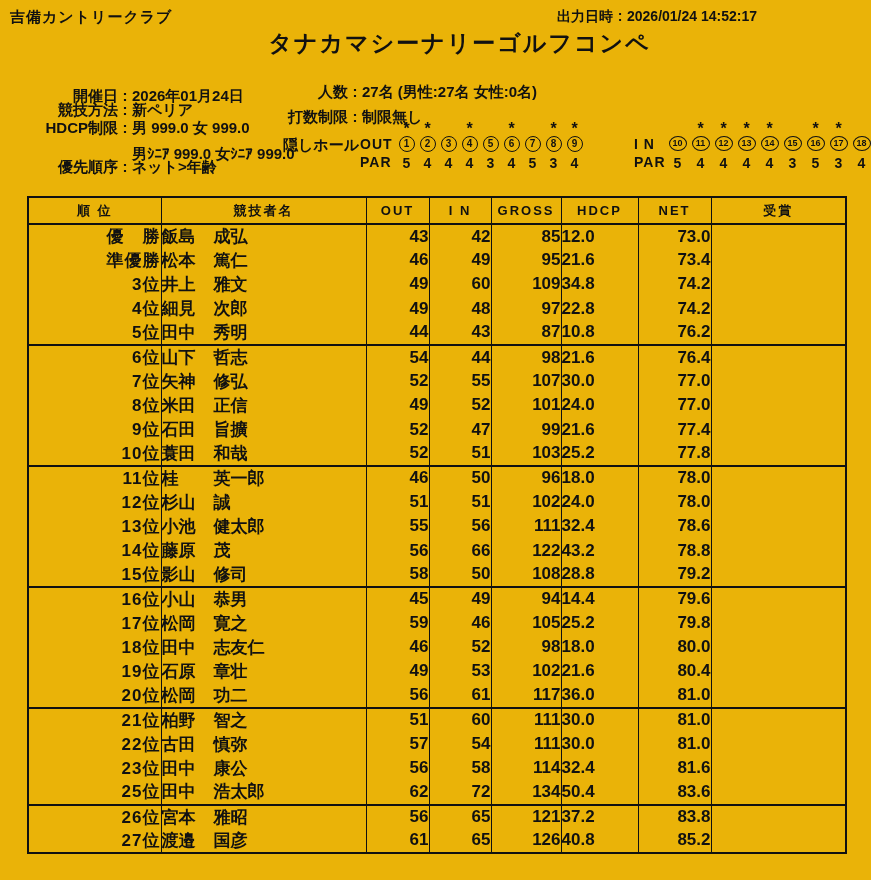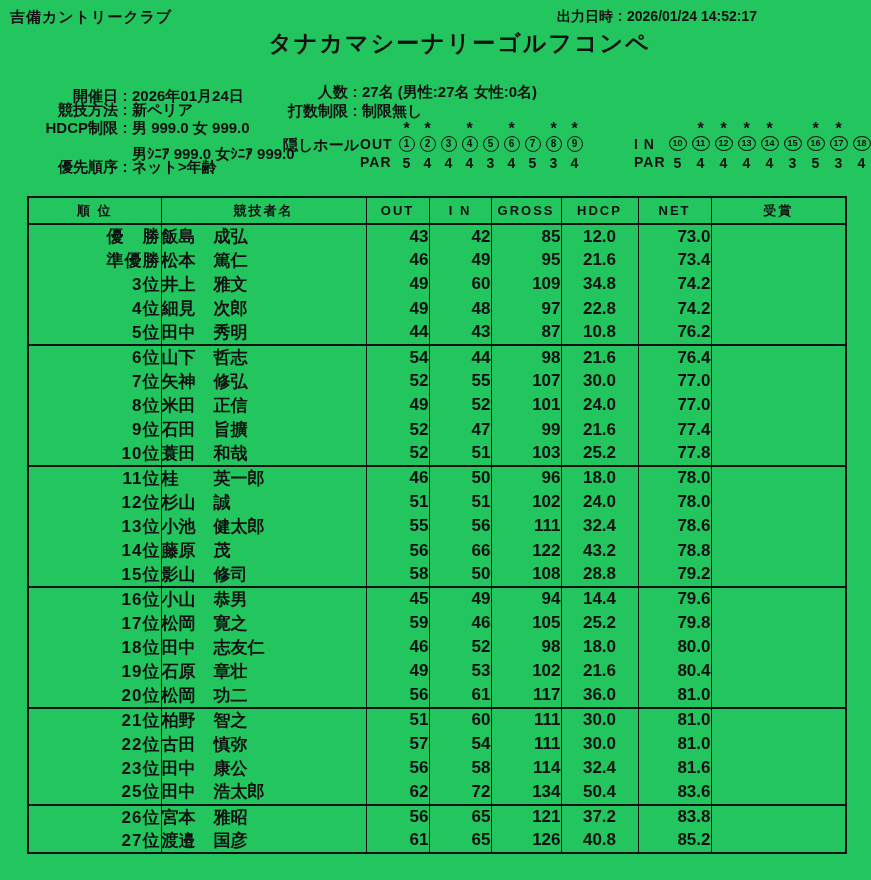--- a/index.html
+++ b/index.html
@@ -1,18 +1,18 @@
 <!DOCTYPE html>
 <html><head>
 <meta charset="utf-8">
 <style>
   * { margin:0; padding:0; box-sizing:border-box; }
   html,body { background:#fff; }
   body { font-family:"Liberation Sans","DejaVu Sans",sans-serif; color:#111; }
-  .page { position:relative; width:871px; height:880px; background:#22c55e; overflow:hidden; }
+  .page { position:relative; width:871px; height:880px; background:#eab308; overflow:hidden; }
 
   
   .club-name { position:absolute; left:10px; top:8px; font-size:15px; font-weight:700; letter-spacing:1px; }
   .print-datetime { position:absolute; left:557px; top:8px; font-size:14px; font-weight:700; }
   .print-datetime .ival { font-weight:600; }
   .doc-title { position:absolute; left:0; top:28px; width:100%; text-align:center; font-size:23px; font-weight:700; letter-spacing:2px;padding-left:48px; }
 
   
   .iline { position:absolute; font-size:15px; font-weight:700; white-space:nowrap; display:flex; }
   .ilabel { display:inline-block; text-align:right; }
@@ -45,21 +45,21 @@
   table.results td { height:24.2px; font-size:17px; font-weight:600; border-left:1px solid #111;
                      white-space:nowrap; overflow:hidden; padding:0; }
   table.results td:first-child { border-left:none; }
   tr.group-end td { border-bottom:2px solid #111; }
   td.c-rank  { text-align:right; padding-right:3px; letter-spacing:1px; }
   td.c-name  { text-align:left; padding-left:4px; }
   td.c-name .family { display:inline-block; min-width:52px; }
   td.c-out   { text-align:right; padding-right:7px; }
   td.c-in    { text-align:right; padding-right:11px; }
   td.c-gross { text-align:right; padding-right:10px;margin-left:24px; }
-  td.c-hdcp  { text-align:center; padding-right:6px; }
+  td.c-hdcp  { text-align:left; padding-right:6px; }
   td.c-net   { text-align:right; padding-right:10px; }
   td.c-award { text-align:left; }
 </style>
 </head>
 <body>
 
 <div class="page">
 
   <div class="club-name">吉備カントリークラブ</div>
   <div class="print-datetime">
@@ -75,21 +75,21 @@
   <div class="iline" style="left:268px; top:83px;">
     <span class="ilabel w80">人数</span>
       <span class="icolon">:</span>
       <span class="ival">27名 (男性:27名 女性:0名)</span>
   </div>
   <div class="iline" style="left:8px; top:101px;">
     <span class="ilabel w110">競技方法</span>
       <span class="icolon">:</span>
       <span class="ival">新ペリア</span>
   </div>
-  <div class="iline" style="left:268px; top:102px;">
+  <div class="iline" style="left:268px; top:108px;">
     <span class="ilabel w80">打数制限</span>
       <span class="icolon">:</span>
       <span class="ival">制限無し</span>
   </div>
   <div class="iline" style="left:8px; top:119px;">
     <span class="ilabel w110">HDCP制限</span>
       <span class="icolon">:</span>
       <span class="ival">男 999.0  女 999.0</span>
   </div>
   <div class="iline2" style="left:132px; top:145px;">男ｼﾆｱ 999.0 女ｼﾆｱ 999.0</div>

